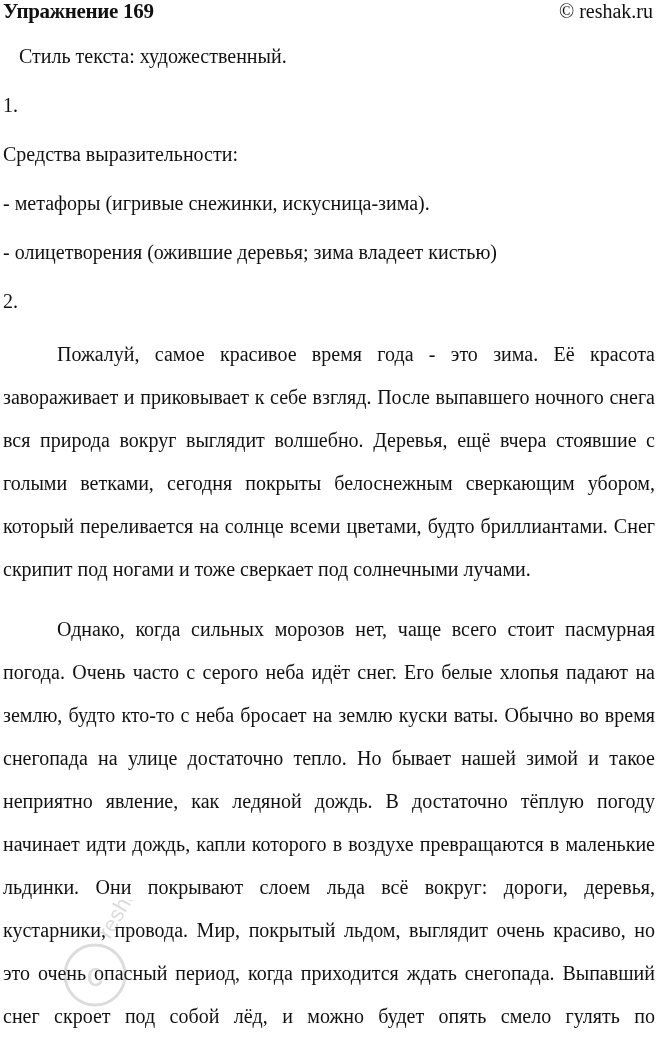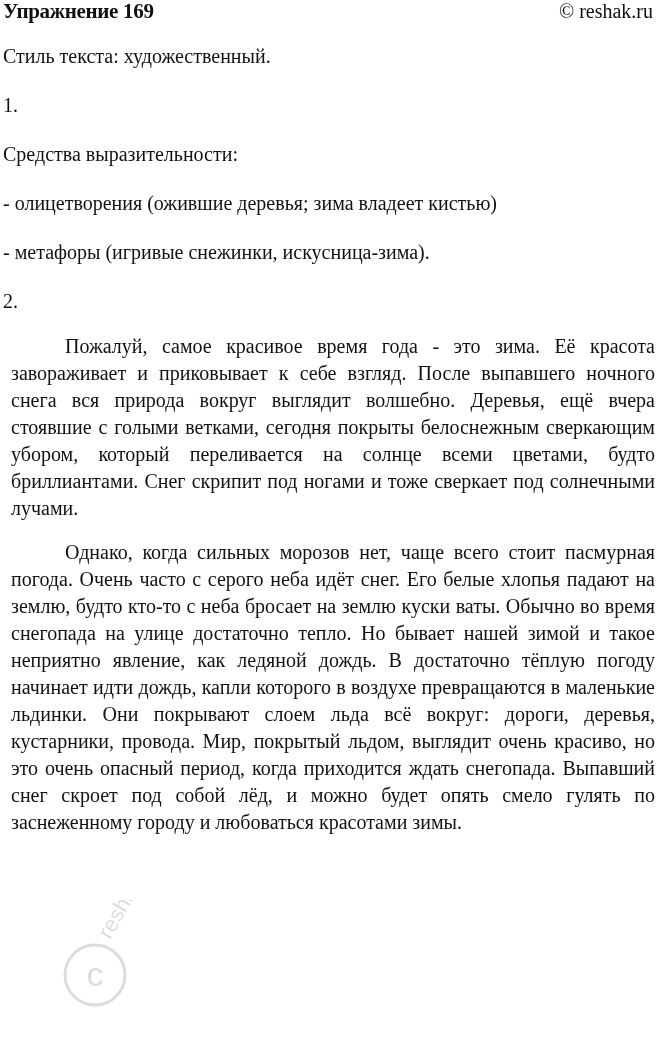--- a/index.html
+++ b/index.html
@@ -37,27 +37,26 @@
       letter-spacing: -0.3px;
     }
     .copyright {
       font-size: 20px;
       margin-right: 2px;
     }
     p {
       margin: 0;
       text-align: justify;
     }
-    .gap-s { margin-top: 19px; }
+    .gap-s { margin-top: 19px; margin-left: 16px; }
     .gap-m { margin-top: 19px; }
     .para {
       text-indent: 54px;
       text-align: justify;
-      line-height: 27px;
-      margin-left: 8px;
+      line-height: 43px;
     }
     .watermark {
       position: absolute;
       left: 50px;
       top: 900px;
       width: 120px;
       height: 120px;
       pointer-events: none;
       opacity: 0.25;
     }
@@ -70,22 +69,22 @@
     <span class="title">Упражнение 169</span>
     <span class="copyright">© reshak.ru</span>
   </div>
 
   <p class="gap-s" style="margin-top:17px">Стиль текста: художественный.</p>
 
   <p class="gap-m">1.</p>
 
   <p class="gap-m">Средства выразительности:</p>
 
+  <p class="gap-m">- метафоры (игривые снежинки, искусница-зима).</p>
   <p class="gap-m">- олицетворения (ожившие деревья; зима владеет кистью)</p>
-  <p class="gap-m">- метафоры (игривые снежинки, искусница-зима).</p>
 
 
   <p class="gap-m">2.</p>
 
   <p class="para" style="margin-top:17px">Пожалуй, самое красивое время года - это зима. Её красота завораживает и приковывает к себе взгляд. После выпавшего ночного снега вся природа вокруг выглядит волшебно. Деревья, ещё вчера стоявшие с голыми ветками, сегодня покрыты белоснежным сверкающим убором, который переливается на солнце всеми цветами, будто бриллиантами. Снег скрипит под ногами и тоже сверкает под солнечными лучами.</p>
 
   <p class="para" style="margin-top:17px">Однако, когда сильных морозов нет, чаще всего стоит пасмурная погода. Очень часто с серого неба идёт снег. Его белые хлопья падают на землю, будто кто-то с неба бросает на землю куски ваты. Обычно во время снегопада на улице достаточно тепло. Но бывает нашей зимой и такое неприятно явление, как ледяной дождь. В достаточно тёплую погоду начинает идти дождь, капли которого в воздухе превращаются в маленькие льдинки. Они покрывают слоем льда всё вокруг: дороги, деревья, кустарники, провода. Мир, покрытый льдом, выглядит очень красиво, но это очень опасный период, когда приходится ждать снегопада. Выпавший снег скроет под собой лёд, и можно будет опять смело гулять по заснеженному городу и любоваться красотами зимы.</p>
 </div>
 
 <svg class="watermark" viewBox="0 0 120 120">

